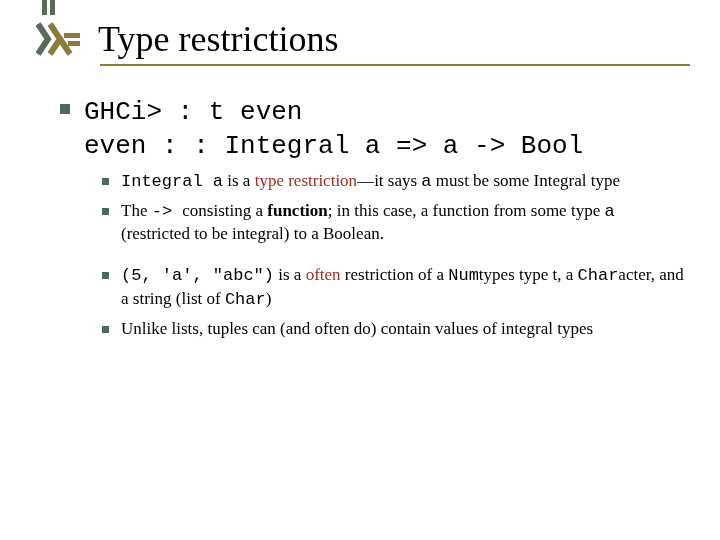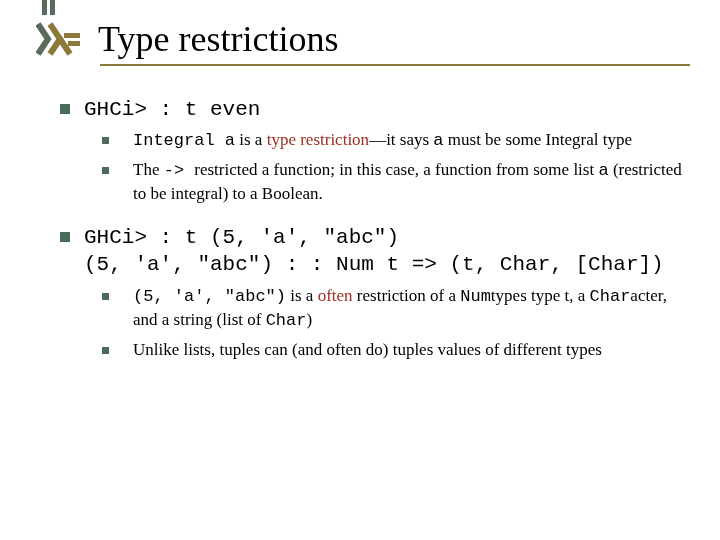--- a/index.html
+++ b/index.html
@@ -75,47 +75,46 @@
   .sq-small {
     width: 7px;
     height: 7px;
     background: #4a6a5a;
     flex-shrink: 0;
     margin-top: 8px;
     margin-right: 12px;
   }
   .main-text {
     font-family: "Courier New", Courier, monospace;
-    font-size: 21px;
+    font-size: 26px;
     line-height: 1.3;
     color: #000;
   }
   .sub-list {
     padding-left: 42px;
     margin-top: 6px;
   }
   .sub-item {
     display: flex;
     align-items: flex-start;
     margin-bottom: 6px;
   }
   .sub-text {
     font-size: 17px;
     line-height: 1.35;
     color: #000;
-    margin-left: 12px;
   }
   .mono {
     font-family: "Courier New", Courier, monospace;
   }
   .redish {
     color: #a03020;
   }
   .bold {
-    font-weight: normal;
+    font-weight: bold;
   }
 </style>
 </head>
 <body>
 
 <div class="vert-line1"></div>
 <div class="vert-line2"></div>
 
 <div class="header">
   <div class="logo">
@@ -131,55 +130,49 @@
   <div class="title-line"></div>
 </div>
 
 <div class="content">
 
   <div class="bullet-block">
     <div class="bullet-main">
       <div class="sq"></div>
       <div class="main-text">
         <span>GHCi&gt; : t even</span><br>
+        <span>even : : Integral a =&gt; a -&gt; Bool</span>
       </div>
     </div>
     <div class="sub-list">
       <div class="sub-item">
         <div class="sq-small"></div>
         <div class="sub-text">
           <span class="mono">Integral a</span><span> is a </span><span class="redish">type restriction</span><span>—it says </span><span class="mono">a</span><span> must be some Integral type</span>
         </div>
       </div>
       <div class="sub-item">
         <div class="sq-small"></div>
         <div class="sub-text">
-          <span>The </span><span class="mono"> -&gt; </span><span> restricted a </span><span class="bold">function</span><span>; in this case, a function from some list </span><span class="mono">a</span><span> (restricted to be integral) to a Boolean.</span>
+          <span>The </span><span class="mono"> -&gt; </span><span> consisting a </span><span class="bold">function</span><span>; in this case, a function from some type </span><span class="mono">a</span><span> (restricted to be integral) to a Boolean.</span>
         </div>
       </div>
     </div>
   </div>
 
   <div class="bullet-block">
-    <div class="bullet-main">
-      <div class="sq"></div>
-      <div class="main-text">
-        <span>GHCi&gt; : t (5, 'a', "abc")</span><br>
-        <span>(5, 'a', "abc") : : Num t =&gt; (t, Char, [Char])</span>
-      </div>
-    </div>
     <div class="sub-list">
       <div class="sub-item">
         <div class="sq-small"></div>
         <div class="sub-text">
           <span class="mono">(5, 'a', "abc")</span><span> is a </span><span class="redish">often</span><span> restriction of a </span><span class="mono">Num</span><span>types type t, a </span><span class="mono">Char</span><span>acter, and a string (list of </span><span class="mono">Char</span><span>)</span>
         </div>
       </div>
       <div class="sub-item">
         <div class="sq-small"></div>
         <div class="sub-text">
-          <span>Unlike lists, tuples can (and often do) tuples values of different types</span>
+          <span>Unlike lists, tuples can (and often do) contain values of integral types</span>
         </div>
       </div>
     </div>
   </div>
 
 </div>
 
 </body></html>

